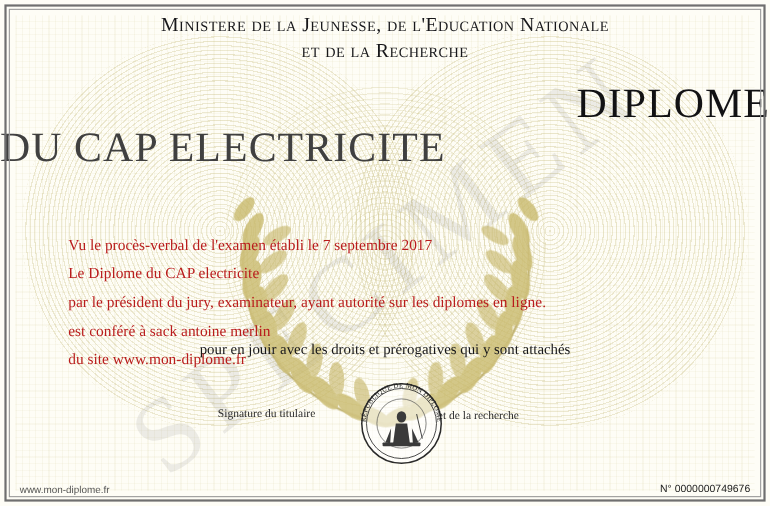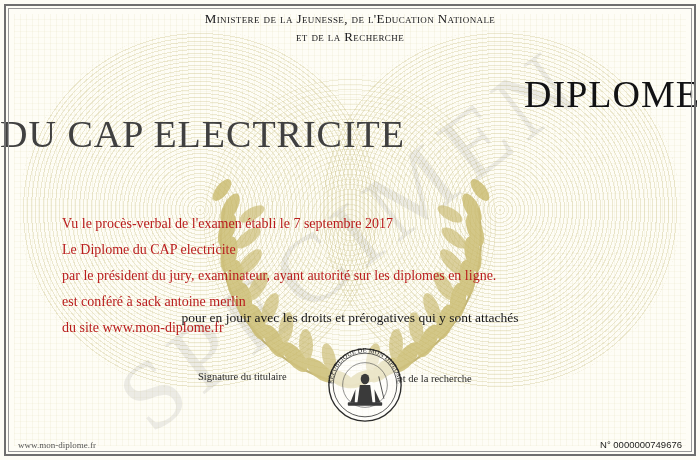--- a/index.html
+++ b/index.html
@@ -108,21 +108,21 @@
   .content {
     position: absolute;
     inset: 0;
   }
   .ministry {
     position: absolute;
     top: 10px;
     left: 0; right: 0;
     text-align: center;
     font-variant: small-caps;
-    font-size: 13px;
+    font-size: 18px;
     letter-spacing: 0.4px;
     line-height: 1.35;
     color: #17171a;
   }
   .ministry .l2 { display:block; }
 
   .title1 {
     position: absolute;
     top: 72px;
     left: 0; right: 0;
@@ -188,21 +188,21 @@
     width: 86px;
     height: 86px;
   }
 
   
   .footer-left {
     position: absolute;
     left: 18px;
     bottom: 10px;
     font-size: 9px;
-    font-family: Liberation Serif, serif;
+    font-family: Liberation Sans, sans-serif;
     color: #555;
   }
   .footer-right {
     position: absolute;
     right: 18px;
     bottom: 10px;
     font-size: 9.5px;
     font-family: "Liberation Sans", sans-serif;
     color: #222;
     margin-top: 28px;

